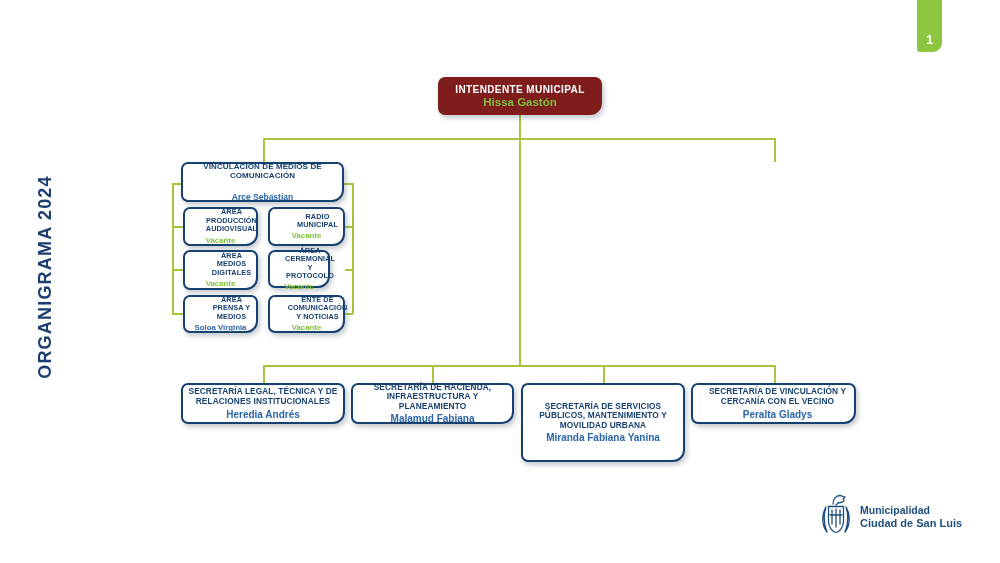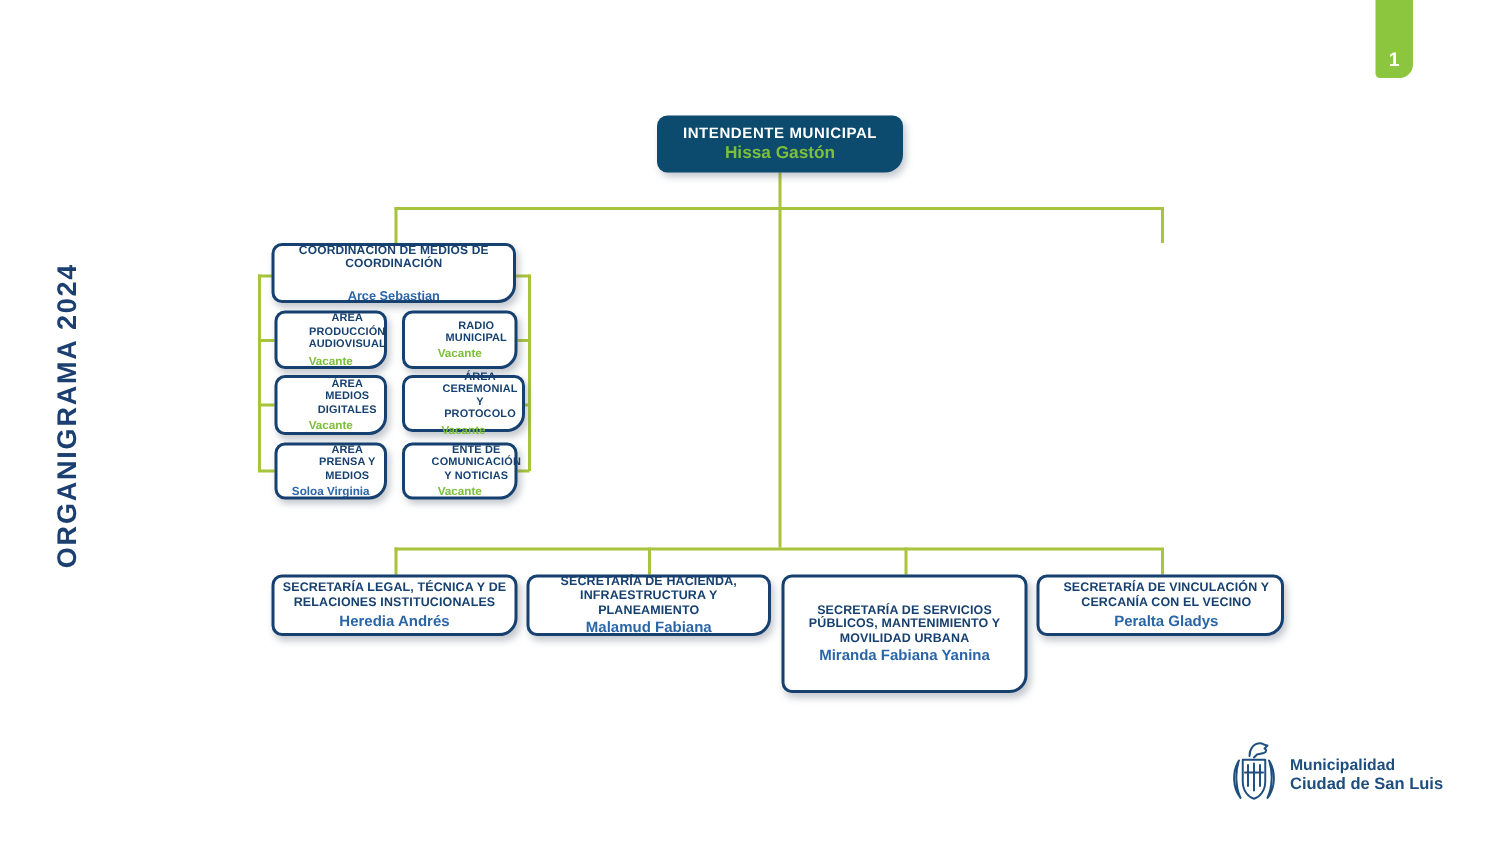--- a/index.html
+++ b/index.html
@@ -45,21 +45,21 @@
     align-items: center; justify-content: center;
     text-align: center; box-sizing: border-box;
     padding: 2px 3px;
   }
   .node .t { color: #16406f; font-weight: bold; line-height: 1.15; letter-spacing: 0.1px; }
   .node .n { font-weight: bold; margin-top: 12px; }
   .n.green { color: #7dbf3b; }
   .n.blue  { color: #2a65a8; }
 
   .node.root {
-    background: #0c4a6e; border: none; color: #fff;
+    background: #7f1d1d; border: none; color: #fff;
     border-radius: 7px 7px 12px 7px;
   }
   .node.root .t { color: #ffffff; font-size: 10px; letter-spacing: 0.4px; }
   .node.root .n { font-size: 11.5px; margin-top: 1px; }
 
   .node.coord .t { font-size: 8px; }
   .node.coord .n { font-size: 8.5px; }
 
   .node.sub .t { font-size: 7.3px; margin-left: 22px; }
   .node.sub .n { font-size: 7.8px; margin-top: 2px; }
@@ -110,37 +110,37 @@
   <div class="line v" style="left:432px; top:365px; height:18px;"></div>
   <div class="line v" style="left:603px; top:365px; height:18px;"></div>
   <div class="line v" style="left:774px; top:365px; height:18px;"></div>
 
   <div class="node root" style="left:438px; top:77px; width:164px; height:38px;">
     <div class="t">INTENDENTE MUNICIPAL</div>
     <div class="n green">Hissa Gastón</div>
   </div>
 
   <div class="node coord" style="left:181px; top:162px; width:163px; height:40px;">
-    <div class="t">COORDINACIÓN DE MEDIOS DE COORDINACIÓN</div>
+    <div class="t">VINCULACIÓN DE MEDIOS DE COMUNICACIÓN</div>
     <div class="n blue">Arce Sebastian</div>
   </div>
 
   <div class="node sub" style="left:183px; top:207px; width:75px; height:39px;">
     <div class="t">ÁREA PRODUCCIÓN AUDIOVISUAL</div>
     <div class="n green">Vacante</div>
   </div>
   <div class="node sub" style="left:268px; top:207px; width:77px; height:39px;">
     <div class="t">RADIO MUNICIPAL</div>
     <div class="n green">Vacante</div>
   </div>
   <div class="node sub" style="left:183px; top:250px; width:75px; height:40px;">
     <div class="t">ÁREA MEDIOS DIGITALES</div>
     <div class="n green">Vacante</div>
   </div>
-  <div class="node sub" style="left:268px; top:250px; width:82px; height:38px;">
+  <div class="node sub" style="left:268px; top:250px; width:62px; height:38px;">
     <div class="t">ÁREA CEREMONIAL Y PROTOCOLO</div>
     <div class="n green">Vacante</div>
   </div>
   <div class="node sub" style="left:183px; top:295px; width:75px; height:38px;">
     <div class="t">ÁREA PRENSA Y MEDIOS</div>
     <div class="n blue">Soloa Virginia</div>
   </div>
   <div class="node sub" style="left:268px; top:295px; width:77px; height:38px;">
     <div class="t">ENTE DE COMUNICACIÓN Y NOTICIAS</div>
     <div class="n green">Vacante</div>

